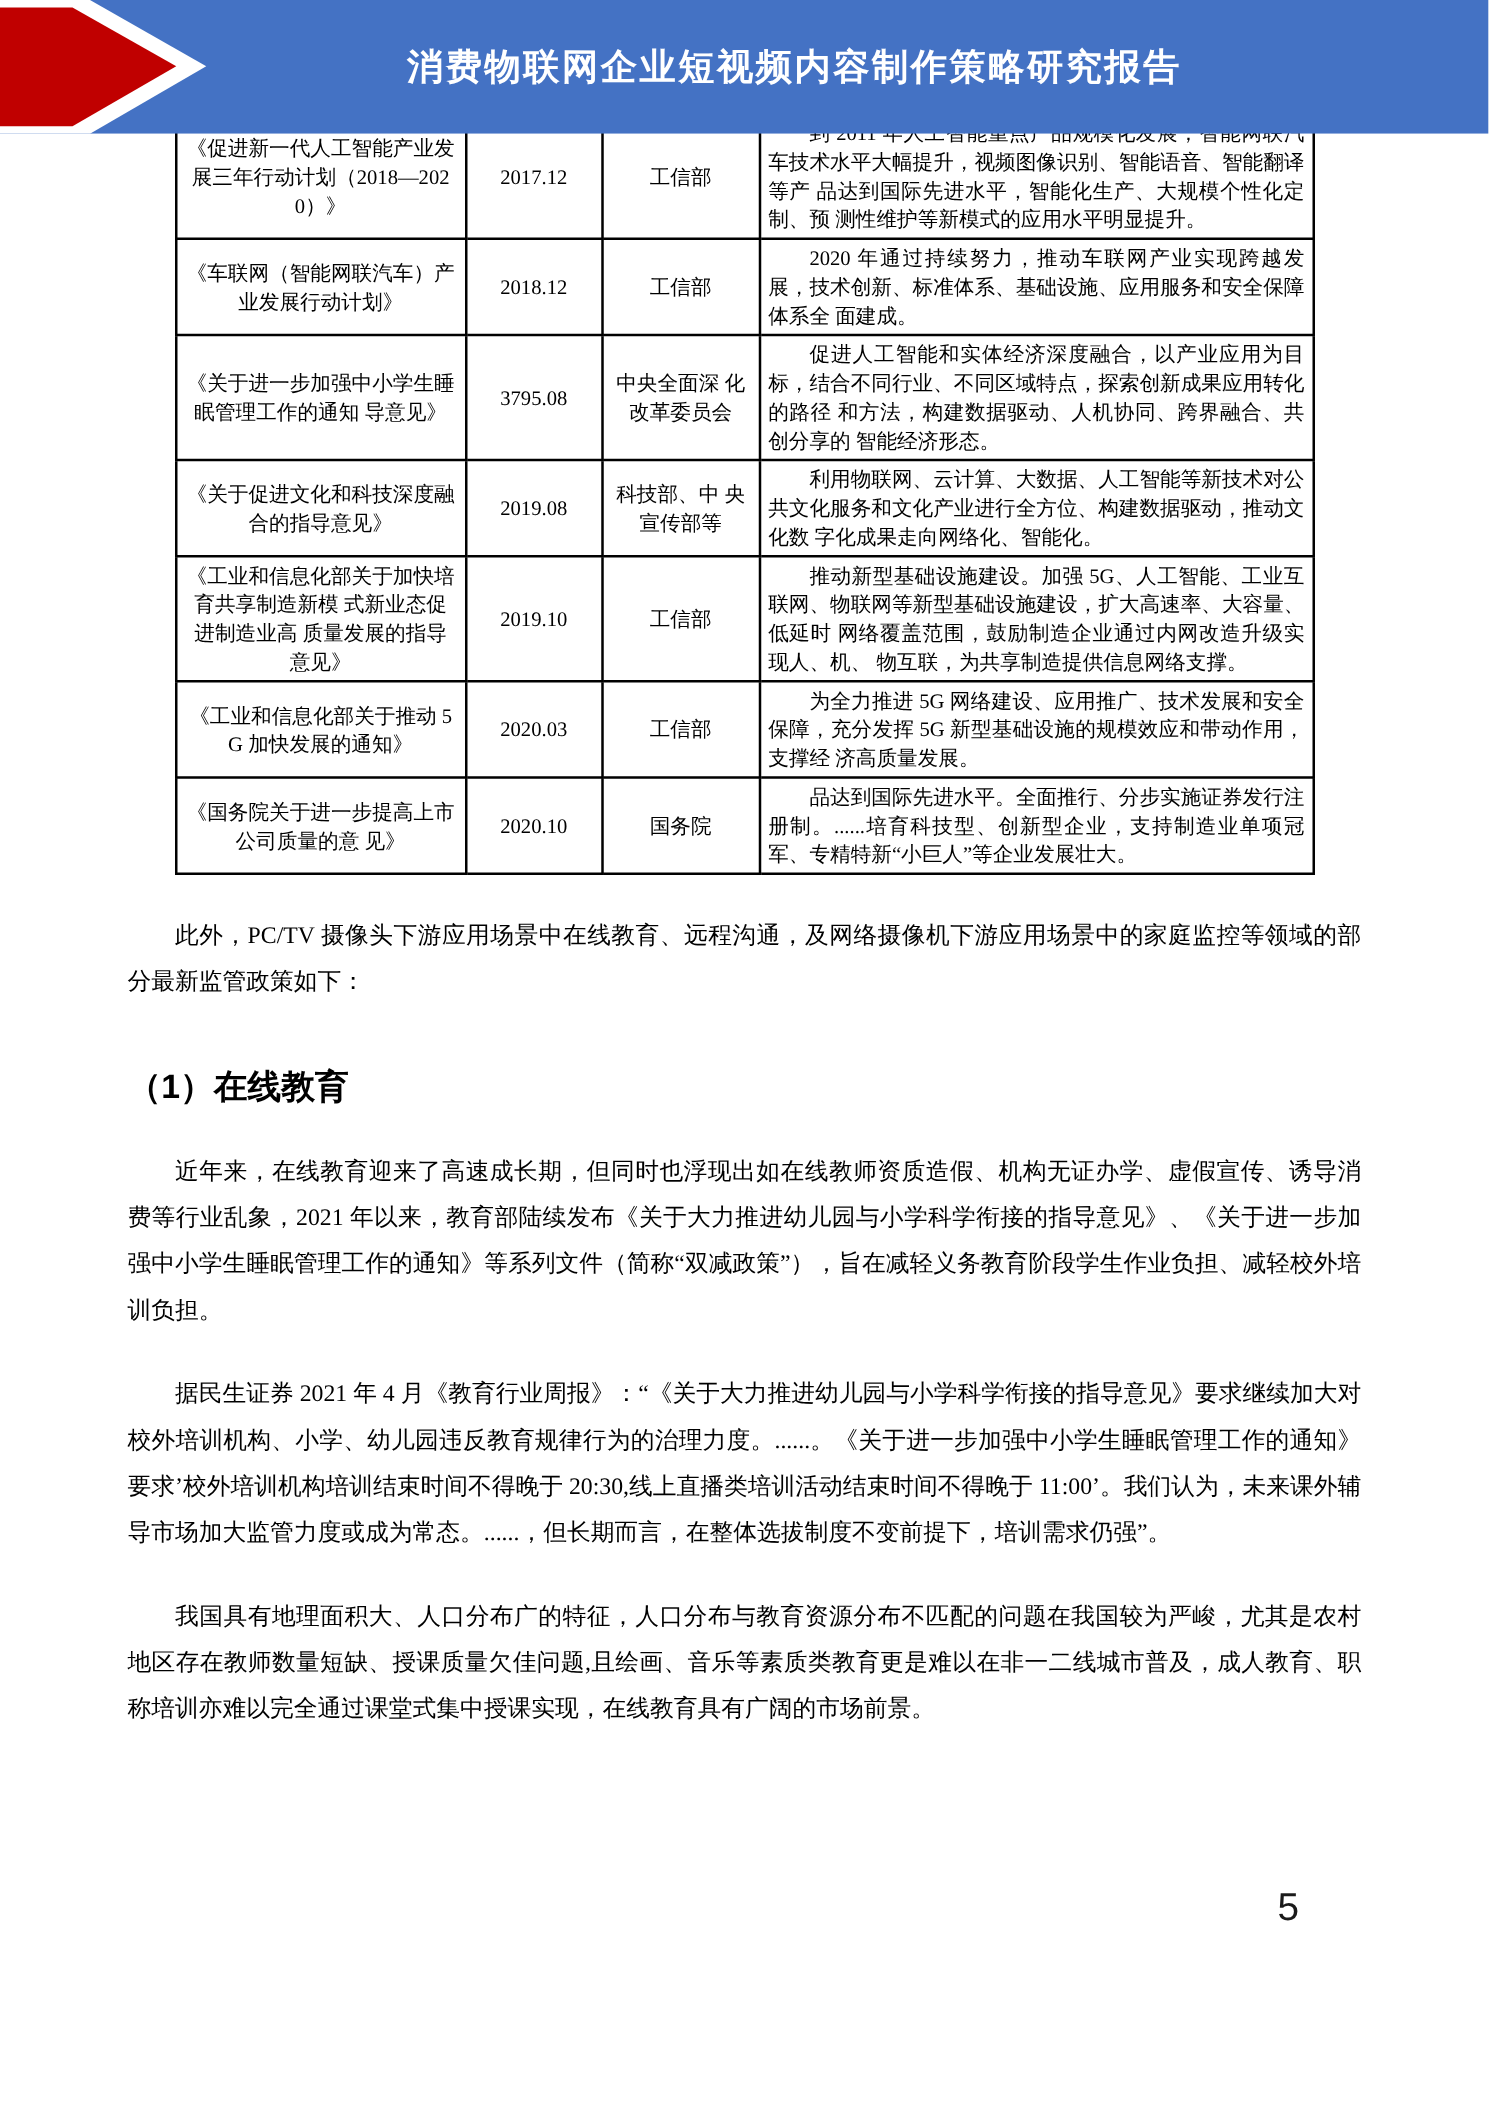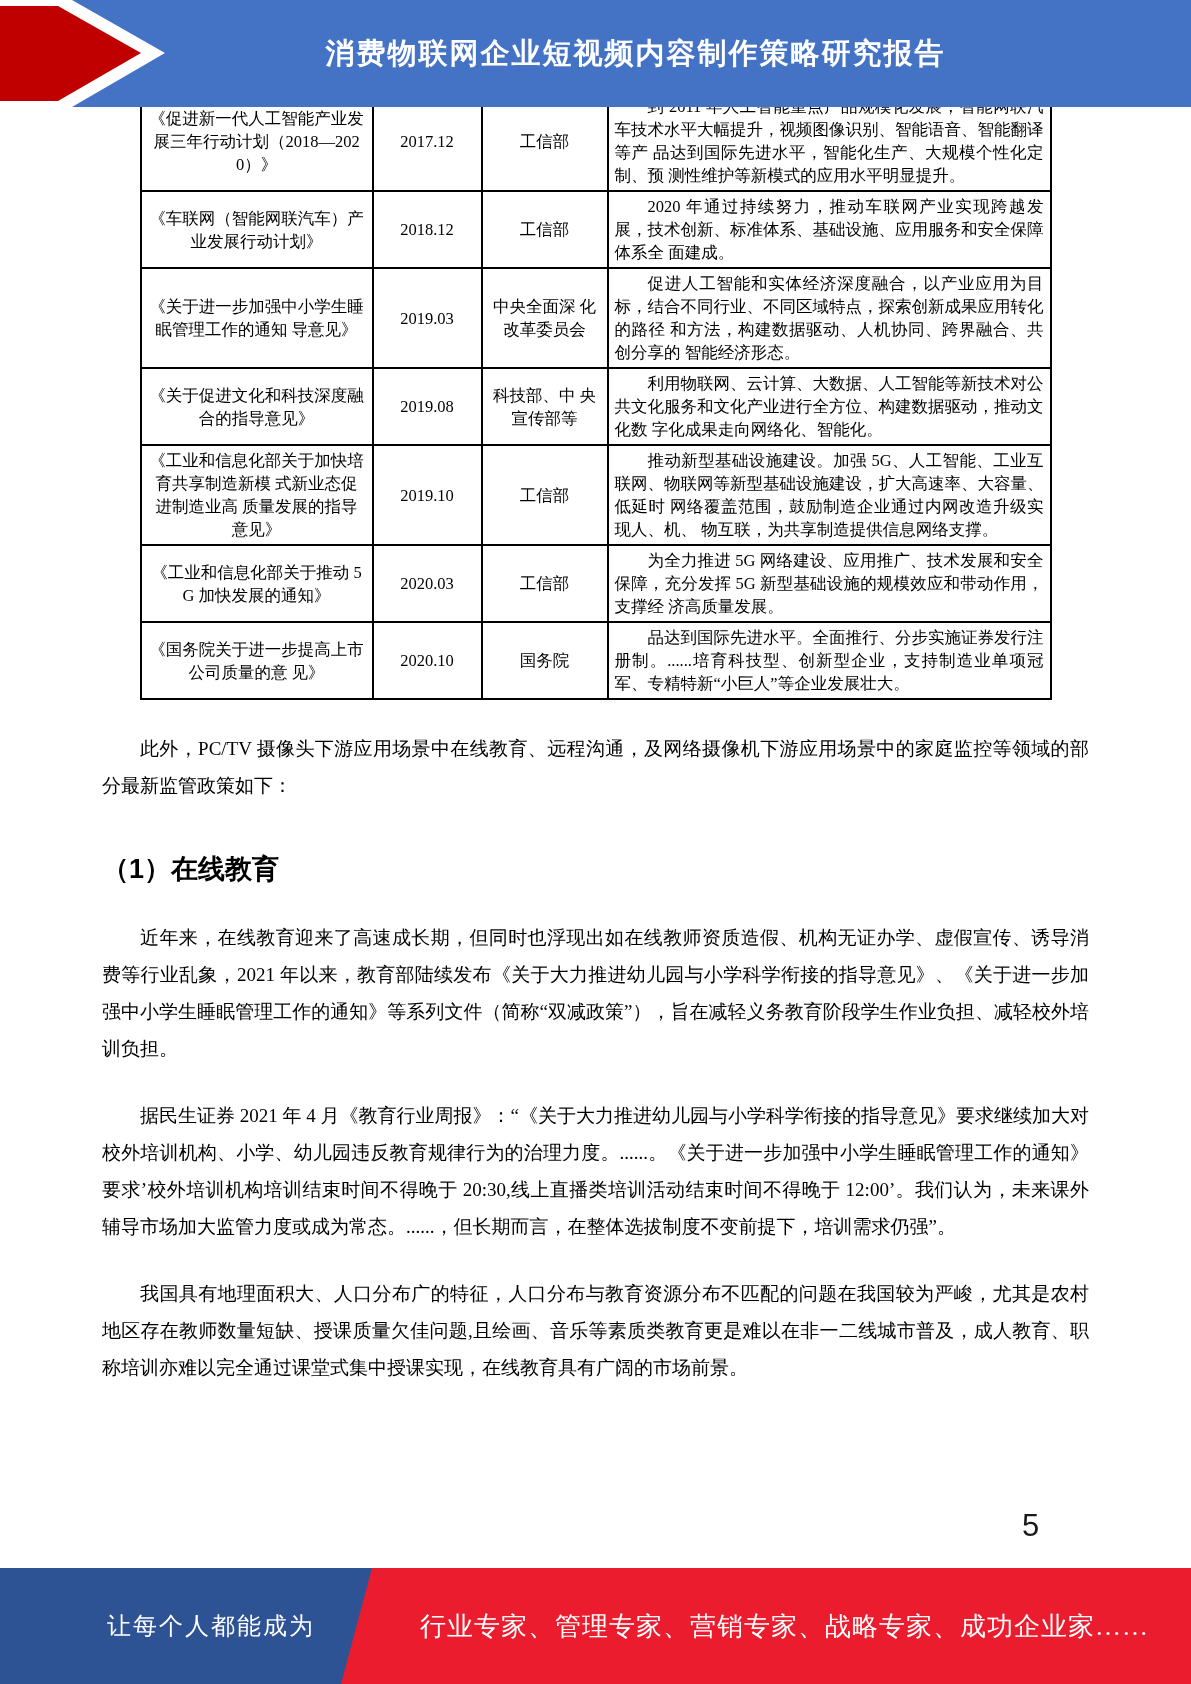--- a/index.html
+++ b/index.html
@@ -101,21 +101,21 @@
 
     <tr>
       <td class="c1">《车联网（智能网联汽车）产业发展行动计划》</td>
       <td class="c2">2018.12</td>
       <td class="c3">工信部</td>
       <td class="c4">2020 年通过持续努力，推动车联网产业实现跨越发展，技术创新、标准体系、基础设施、应用服务和安全保障体系全 面建成。</td>
     </tr>
 
     <tr>
       <td class="c1">《关于进一步加强中小学生睡眠管理工作的通知 导意见》</td>
-      <td class="c2">2019.03</td>
+      <td class="c2">3795.08</td>
       <td class="c3">中央全面深 化改革委员会</td>
       <td class="c4">促进人工智能和实体经济深度融合，以产业应用为目标，结合不同行业、不同区域特点，探索创新成果应用转化的路径 和方法，构建数据驱动、人机协同、跨界融合、共创分享的 智能经济形态。</td>
     </tr>
 
     <tr>
       <td class="c1">《关于促进文化和科技深度融合的指导意见》</td>
       <td class="c2">2019.08</td>
       <td class="c3">科技部、中 央宣传部等</td>
       <td class="c4">利用物联网、云计算、大数据、人工智能等新技术对公共文化服务和文化产业进行全方位、构建数据驱动，推动文化数 字化成果走向网络化、智能化。</td>
     </tr>
@@ -142,28 +142,20 @@
     </tr>
   </tbody>
   </table>
 
   <div class="bodytext">
     <p class="para">此外，PC/TV 摄像头下游应用场景中在线教育、远程沟通，及网络摄像机下游应用场景中的家庭监控等领域的部分最新监管政策如下：</p>
 
     <h2 class="sec-heading">（1）在线教育</h2>
 
     <p class="para">近年来，在线教育迎来了高速成长期，但同时也浮现出如在线教师资质造假、机构无证办学、虚假宣传、诱导消费等行业乱象，2021 年以来，教育部陆续发布《关于大力推进幼儿园与小学科学衔接的指导意见》、《关于进一步加强中小学生睡眠管理工作的通知》等系列文件（简称“双减政策”），旨在减轻义务教育阶段学生作业负担、减轻校外培训负担。</p>
-    <p class="para">据民生证券 2021 年 4 月《教育行业周报》：“《关于大力推进幼儿园与小学科学衔接的指导意见》要求继续加大对校外培训机构、小学、幼儿园违反教育规律行为的治理力度。......。《关于进一步加强中小学生睡眠管理工作的通知》要求’校外培训机构培训结束时间不得晚于 20:30,线上直播类培训活动结束时间不得晚于 12:00’。我们认为，未来课外辅导市场加大监管力度或成为常态。......，但长期而言，在整体选拔制度不变前提下，培训需求仍强”。</p>
+    <p class="para">据民生证券 2021 年 4 月《教育行业周报》：“《关于大力推进幼儿园与小学科学衔接的指导意见》要求继续加大对校外培训机构、小学、幼儿园违反教育规律行为的治理力度。......。《关于进一步加强中小学生睡眠管理工作的通知》要求’校外培训机构培训结束时间不得晚于 20:30,线上直播类培训活动结束时间不得晚于 11:00’。我们认为，未来课外辅导市场加大监管力度或成为常态。......，但长期而言，在整体选拔制度不变前提下，培训需求仍强”。</p>
     <p class="para">我国具有地理面积大、人口分布广的特征，人口分布与教育资源分布不匹配的问题在我国较为严峻，尤其是农村地区存在教师数量短缺、授课质量欠佳问题,且绘画、音乐等素质类教育更是难以在非一二线城市普及，成人教育、职称培训亦难以完全通过课堂式集中授课实现，在线教育具有广阔的市场前景。</p>
   </div>
 
   <div class="page-number">5</div>
 
-  <div class="footer">
-    <svg width="1191" height="116" viewBox="0 0 1191 116">
-      <rect class="fill-footer-blue" x="0" y="0" width="1191" height="116"></rect>
-      <polygon class="fill-footer-red" points="372,0 1191,0 1191,116 341,116"></polygon>
-    </svg>
-    <div class="footer-left">让每个人都能成为</div>
-    <div class="footer-right">行业专家、管理专家、营销专家、战略专家、成功企业家……</div>
-  </div>
 
 </div>
 
 </body></html>

